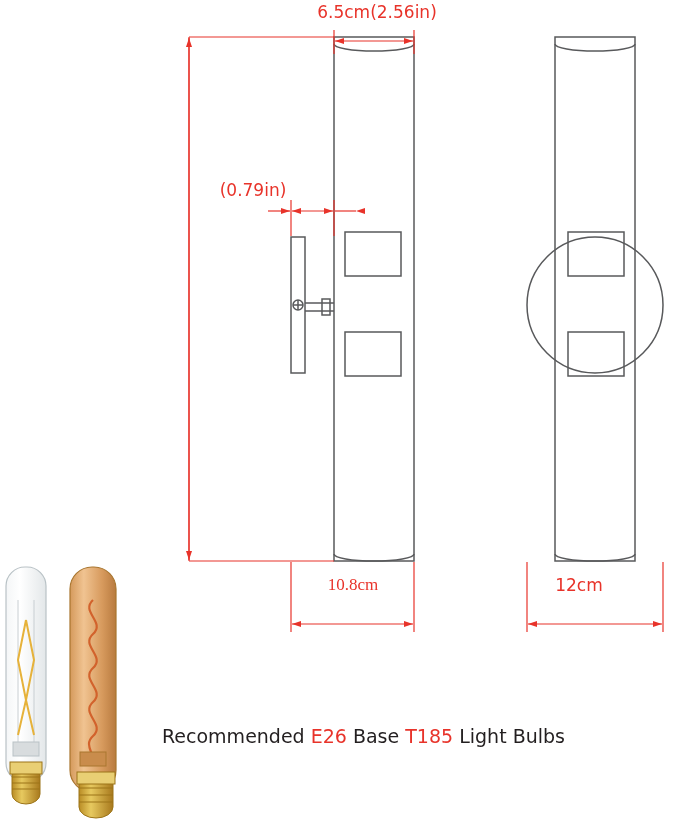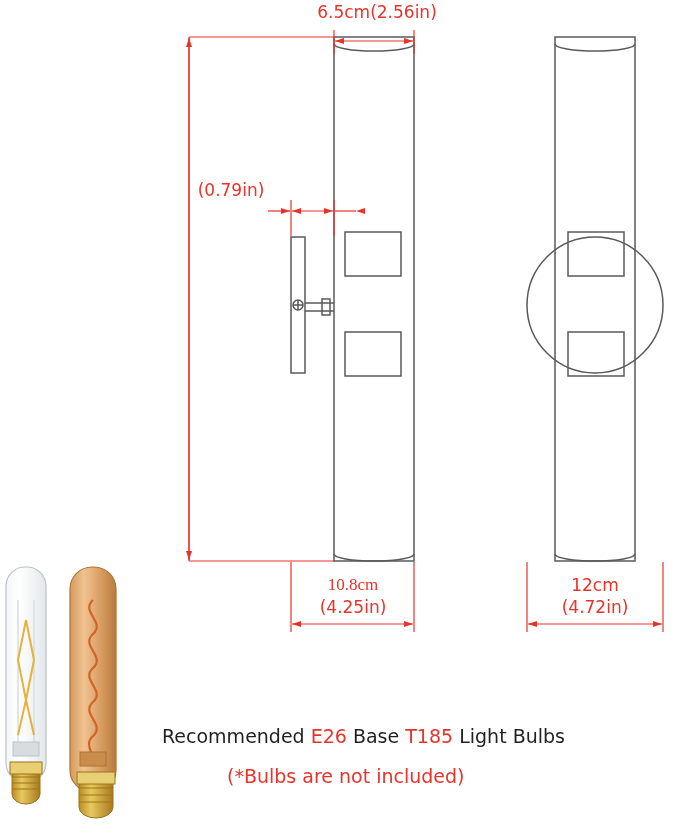--- a/index.html
+++ b/index.html
@@ -168,28 +168,25 @@
       <rect x="80" y="752" width="26" height="14" fill="#c98c4c" stroke="#a9762f" stroke-width="1"></rect>
 
       <path d="M79,782 h34 v25 a17,11 0 0 1 -34,0 z" fill="url(#brassBase)" stroke="#9c7418" stroke-width="1"></path>
       <path d="M79,788 h34 M79,795 h34 M79,802 h34" stroke="#9c7418" stroke-width="1" fill="none"></path>
       <rect x="77" y="772" width="38" height="12" fill="#e9cf74" stroke="#9c7418" stroke-width="1"></rect>
     </g>
   </svg>
 
   <div class="dim-text ctr" style="left:297px; top:2px; width:160px;">6.5cm(2.56in)</div>
 
-  <div class="dim-text ctr" style="left:176px; top:180px; width:110px;text-align:center;">(0.79in)</div>
+  <div class="dim-text ctr" style="left:198px; top:180px; width:110px;text-align:center;">(0.79in)</div>
 
 
   <div class="dim-text ctr" style="left:278px; top:575px; width:150px;font-family:Liberation Serif, serif;">10.8cm</div>
-  <div class="dim-text ctr" style="left:278px; top:597px; width:150px;">(4.25in)</div>
 
-  <div class="dim-text ctr" style="left:520px; top:575px; width:150px;">12cm</div>
-  <div class="dim-text ctr" style="left:520px; top:597px; width:150px;">(4.72in)</div>
+  <div class="dim-text ctr" style="left:504px; top:575px; width:150px;">12cm</div>
 
   <div class="caption" style="left:162px; top:725px;">
     <span>Recommended </span><span class="hl">E26</span><span> Base </span><span class="hl">T185</span><span> Light Bulbs</span>
   </div>
 
-  <div class="caption-note" style="left:227px; top:765px;">(*Bulbs are not included)</div>
 
 </div>
 
 </body></html>

